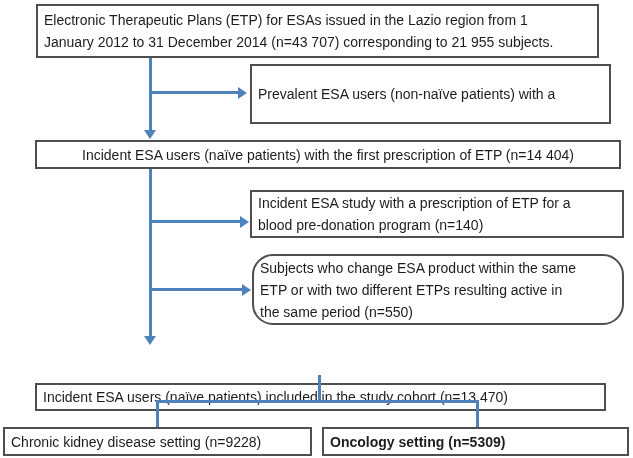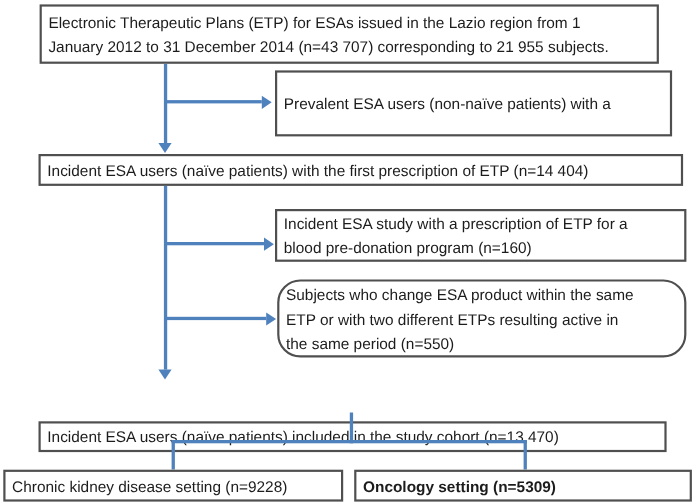--- a/index.html
+++ b/index.html
@@ -69,33 +69,33 @@
   <div class="conn" style="left:149px; top:58px; width:3px; height:73px;"></div>
   <div class="arrow-down" style="left:144px; top:130px;"></div>
 
   <div class="conn" style="left:150px; top:91px; width:88px; height:3px;"></div>
   <div class="arrow-right" style="left:238px; top:87px;"></div>
 
   <div class="fbox" style="left:250px; top:64px; width:361px; height:60px;">
     <div class="line">Prevalent  ESA users (non-naïve patients) with a</div>
   </div>
 
-  <div class="fbox" style="left:35px; top:140px; width:586px; height:29px;">
+  <div class="fbox" style="left:35px; top:140px; width:586px; height:29px;align-items:center;">
     <div class="line">Incident ESA users (naïve patients) with the first prescription of ETP (n=14 404)</div>
   </div>
 
   <div class="conn" style="left:149px; top:169px; width:3px; height:167px;"></div>
   <div class="arrow-down" style="left:144px; top:336px;"></div>
 
   <div class="conn" style="left:150px; top:220px; width:90px; height:3px;"></div>
   <div class="arrow-right" style="left:240px; top:216px;"></div>
 
   <div class="fbox" style="left:250px; top:190px; width:374px; height:48px;">
     <div class="line">Incident ESA study with a prescription of ETP for a</div>
-    <div class="line">blood pre-donation program (n=160)</div>
+    <div class="line">blood pre-donation program (n=140)</div>
   </div>
 
   <div class="conn" style="left:150px; top:288px; width:92px; height:3px;"></div>
   <div class="arrow-right" style="left:242px; top:284px;"></div>
 
   <div class="fbox" style="left:252px; top:254px; width:372px; height:71px;border-radius:21px;">
     <div class="line">Subjects who change ESA product within the same</div>
     <div class="line">ETP or with two different ETPs resulting active in</div>
     <div class="line">the same period (n=550)</div>
   </div>

